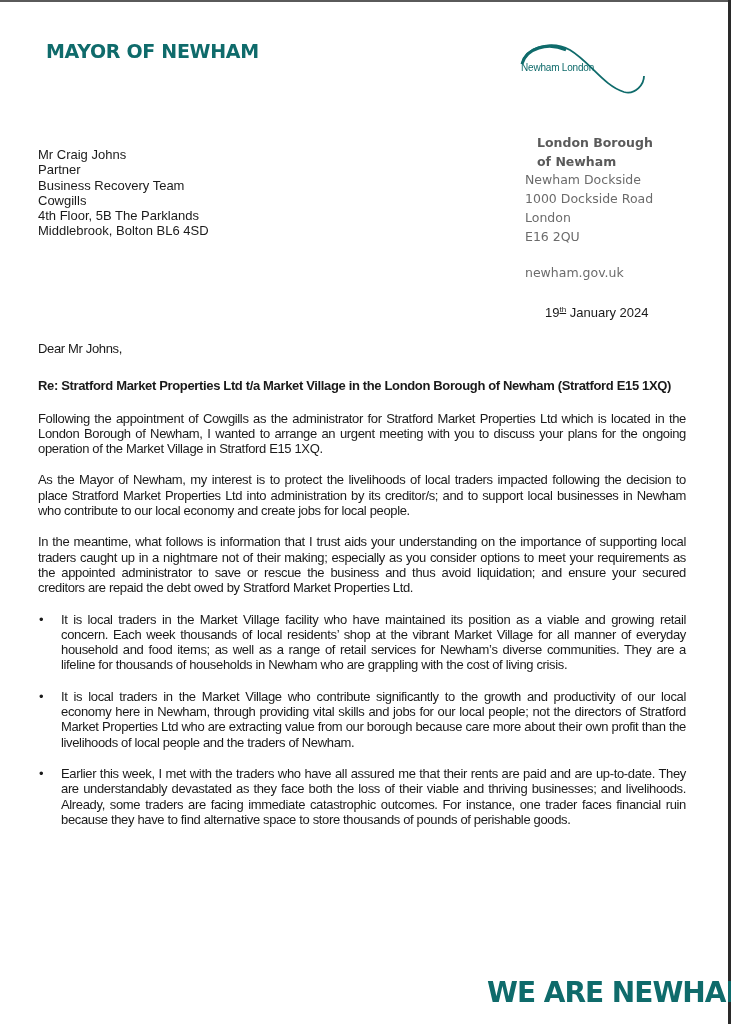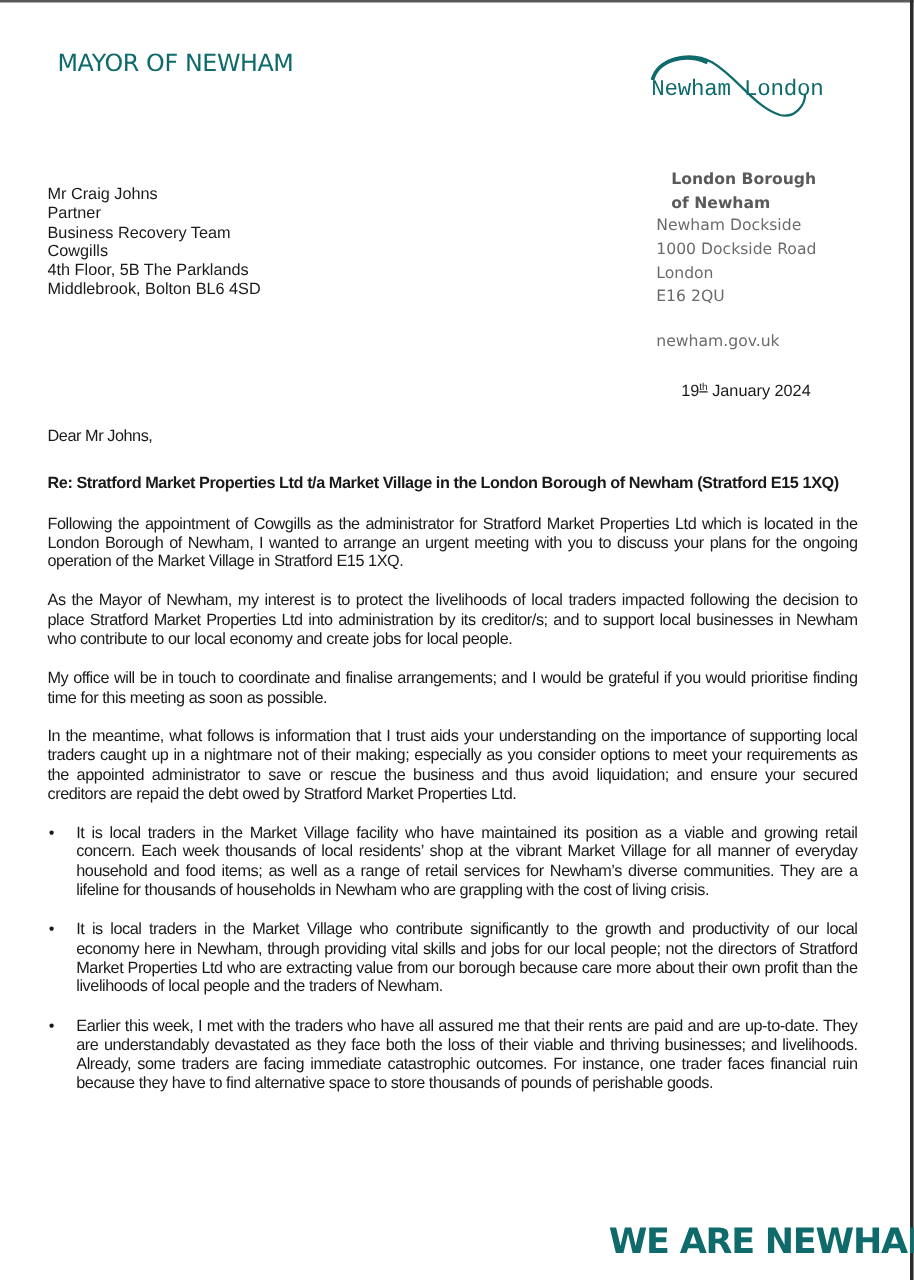--- a/index.html
+++ b/index.html
@@ -19,33 +19,33 @@
       position: absolute; left: 0; top: 0; width: 731px; height: 2px;
       background: #5a5a5a;
     }
     .frame-right {
       position: absolute; right: 0; top: 0; width: 3px; height: 1024px;
       background: #2a2a2a;
     }
     .mayor-title {
       position: absolute; left: 46px; top: 40px;
       font-family: "DejaVu Sans", sans-serif;
-      font-weight: normal;
+      font-weight: bold;
       font-size: 19px;
       letter-spacing: -0.3px;
       color: var(--brand);
     }
     .logo {
       position: absolute; left: 512px; top: 38px; width: 150px; height: 60px;
     }
     .logo svg { position: absolute; left: 0; top: 0; }
     .logo-text {
       position: absolute; left: 9px; top: 24px;
-      font-family: Liberation Mono, monospace;
-      font-size: 18px;
+      font-family: Liberation Sans, sans-serif;
+      font-size: 10px;
       color: var(--brand);
       letter-spacing: -0.2px;
       white-space: nowrap;
     }
     .recipient {
       position: absolute; left: 38px; top: 147px;
       font-size: 13px; line-height: 15.3px;
     }
     .recipient div { white-space: nowrap; }
     .recipient .email {
@@ -135,21 +135,20 @@
   <div class="web">newham.gov.uk</div>
 </div>
 
 <div class="date"><span>19</span><sup>th</sup><span> January 2024</span></div>
 
 <div class="letter-body">
   <p class="greeting">Dear Mr Johns,</p>
   <p class="subject">Re: Stratford Market Properties Ltd t/a Market Village in the London Borough of Newham (Stratford E15 1XQ)</p>
   <p>Following the appointment of Cowgills as the administrator for Stratford Market Properties Ltd which is located in the London Borough of Newham, I wanted to arrange an urgent meeting with you to discuss your plans for the ongoing operation of the Market Village in Stratford E15 1XQ.</p>
   <p>As the Mayor of Newham, my interest is to protect the livelihoods of local traders impacted following the decision to place Stratford Market Properties Ltd into administration by its creditor/s; and to support local businesses in Newham who contribute to our local economy and create jobs for local people.</p>
-  <p>My office will be in touch to coordinate and finalise arrangements; and I would be grateful if you would prioritise finding time for this meeting as soon as possible.</p>
   <p>In the meantime, what follows is information that I trust aids your understanding on the importance of supporting local traders caught up in a nightmare not of their making; especially as you consider options to meet your requirements as the appointed administrator to save or rescue the business and thus avoid liquidation; and ensure your secured creditors are repaid the debt owed by Stratford Market Properties Ltd.</p>
   <ul>
     <li>
       <span class="bullet">•</span>
       <span>It is local traders in the Market Village facility who have maintained its position as a viable and growing retail concern. Each week thousands of local residents’ shop at the vibrant Market Village for all manner of everyday household and food items; as well as a range of retail services for Newham’s diverse communities. They are a lifeline for thousands of households in Newham who are grappling with the cost of living crisis.</span>
     </li>
     <li>
       <span class="bullet">•</span>
       <span>It is local traders in the Market Village who contribute significantly to the growth and productivity of our local economy here in Newham, through providing vital skills and jobs for our local people; not the directors of Stratford Market Properties Ltd who are extracting value from our borough because care more about their own profit than the livelihoods of local people and the traders of Newham.</span>
     </li>

